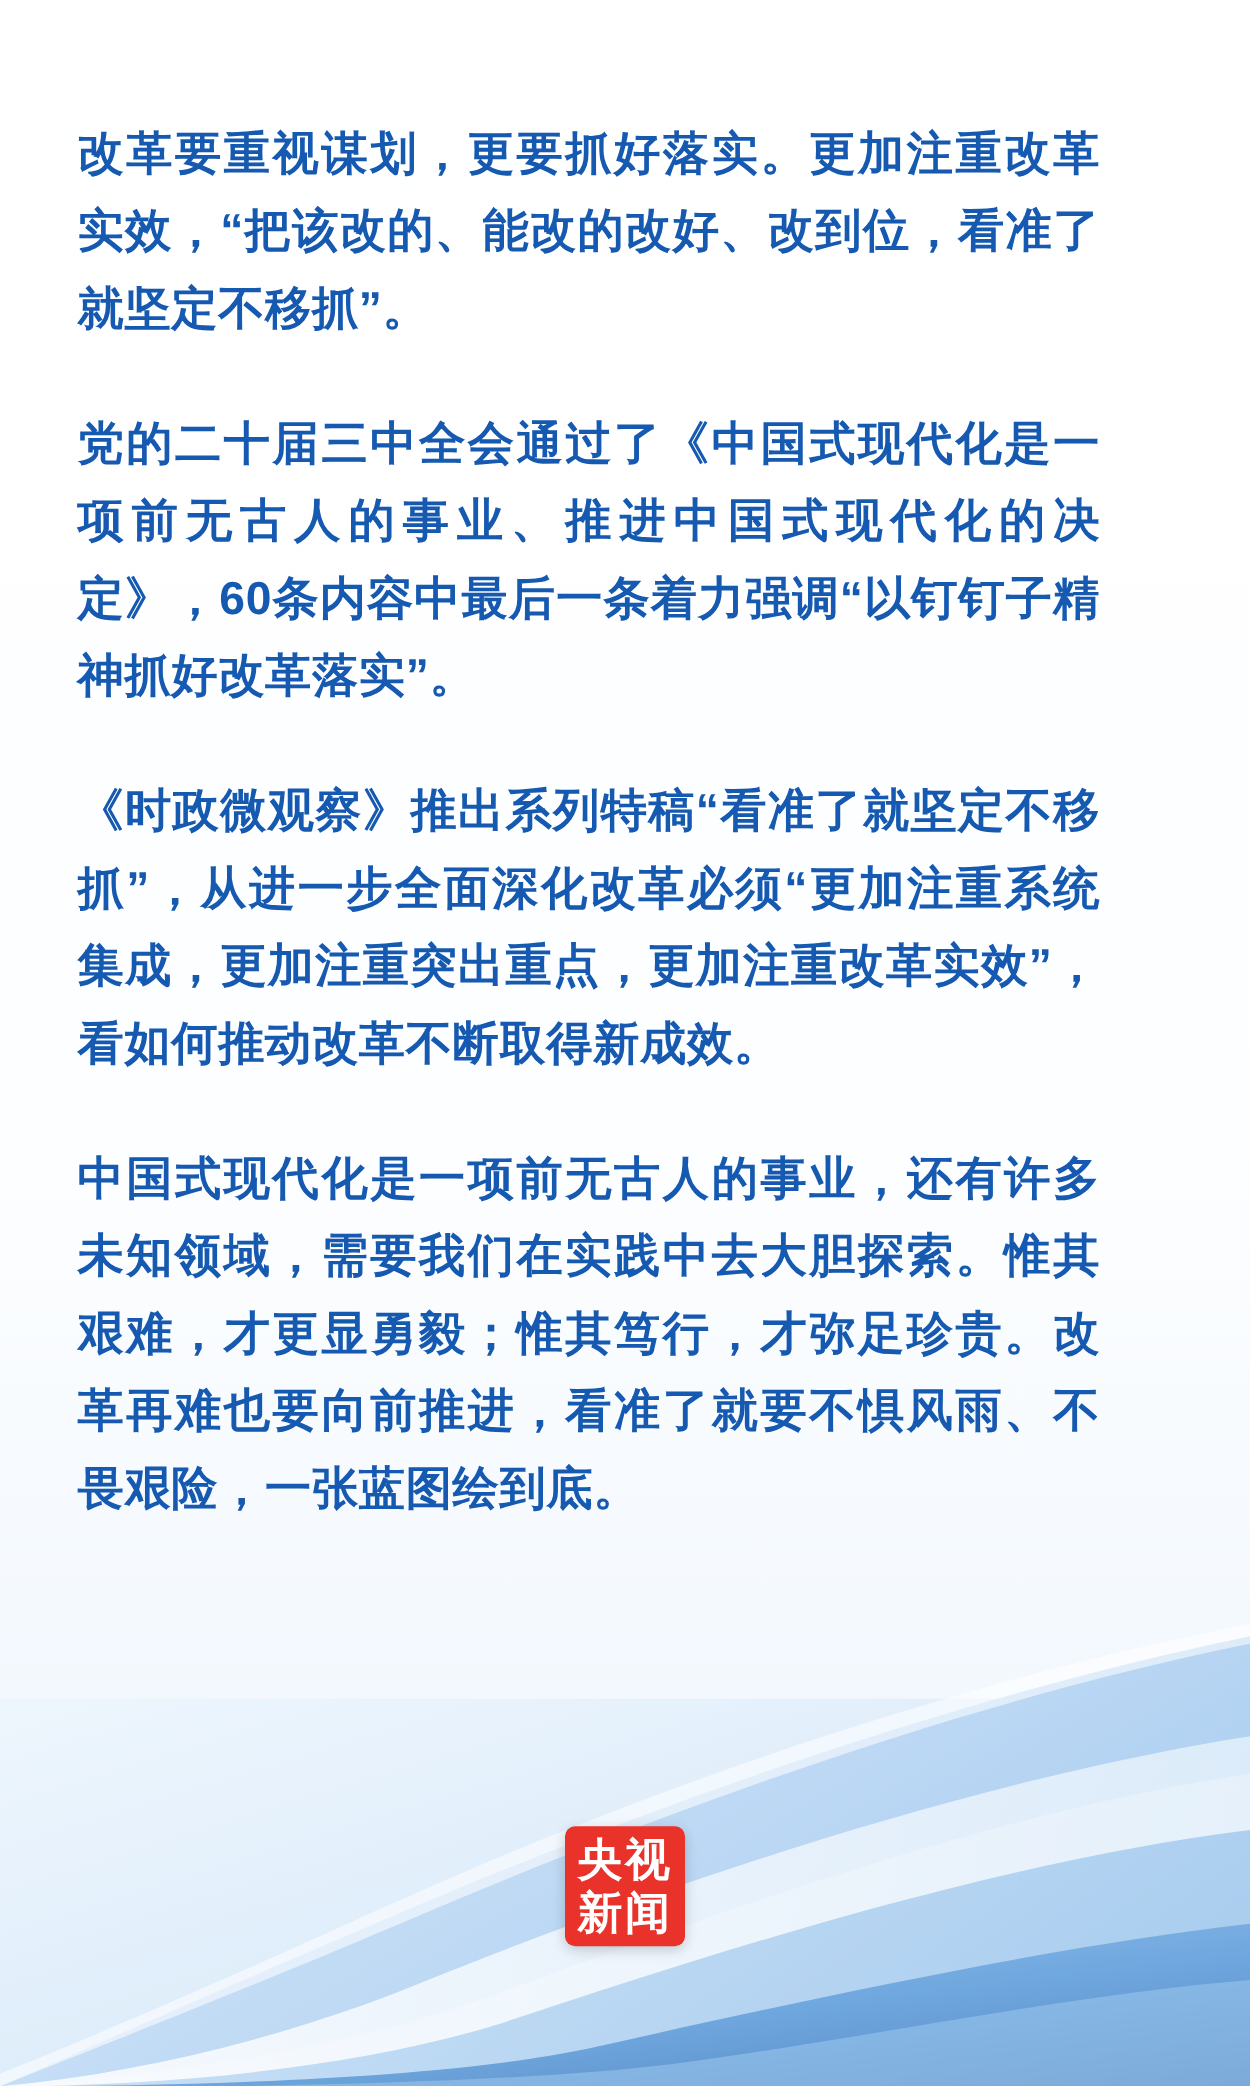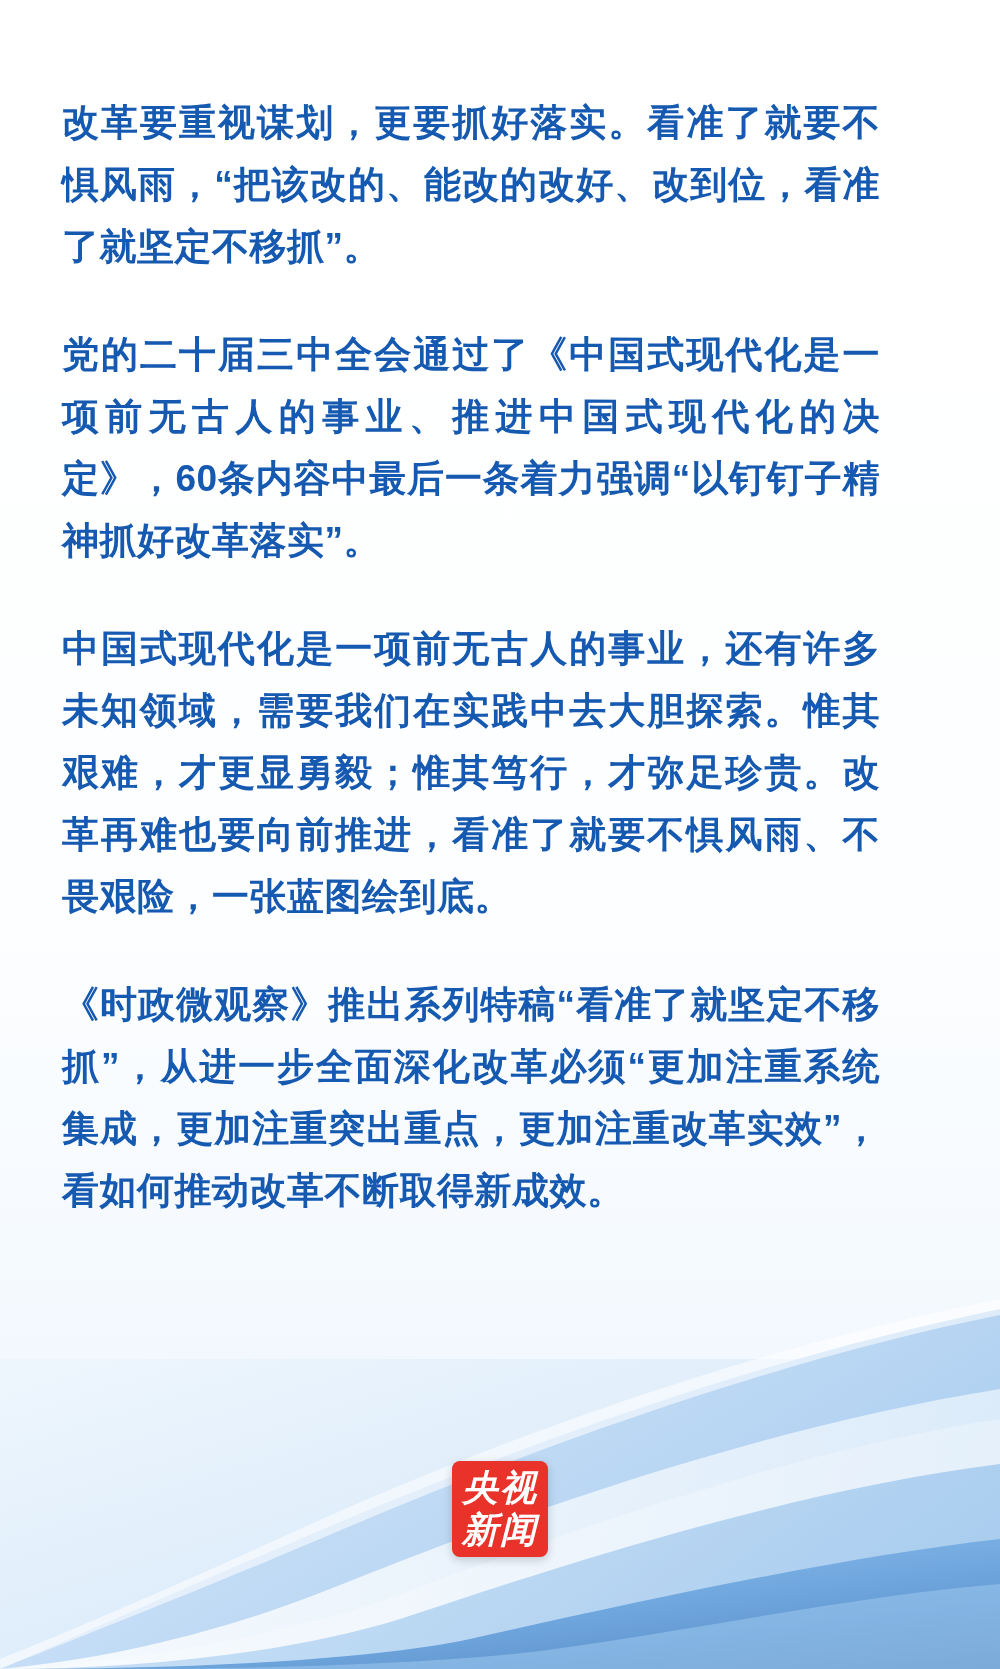--- a/index.html
+++ b/index.html
@@ -65,41 +65,40 @@
     bottom: 112px;
     width: 96px;
     height: 96px;
     border-radius: 8px;
     background: #e8322a;
     display: flex;
     flex-direction: column;
     align-items: center;
     justify-content: center;
     box-shadow: 0 3px 10px rgba(0,0,0,0.18);
-    font-style: italic;
   }
   #logo .logo-line {
     color: #ffffff;
     font-size: 36px;
     line-height: 42px;
     font-weight: 700;
     letter-spacing: 2px;
     font-family: "Liberation Sans", sans-serif;
   }
 </style>
 </head>
 <body>
 
 <div id="page">
 
   <div id="article">
-    <p class="para">改革要重视谋划，更要抓好落实。看准了就要不惧风雨，“把该改的、能改的改好、改到位，看准了就坚定不移抓”。</p>
+    <p class="para">改革要重视谋划，更要抓好落实。更加注重改革实效，“把该改的、能改的改好、改到位，看准了就坚定不移抓”。</p>
     <p class="para">党的二十届三中全会通过了《中国式现代化是一项前无古人的事业、推进中国式现代化的决定》，60条内容中最后一条着力强调“以钉钉子精神抓好改革落实”。</p>
+    <p class="para">《时政微观察》推出系列特稿“看准了就坚定不移抓”，从进一步全面深化改革必须“更加注重系统集成，更加注重突出重点，更加注重改革实效”，看如何推动改革不断取得新成效。</p>
     <p class="para">中国式现代化是一项前无古人的事业，还有许多未知领域，需要我们在实践中去大胆探索。惟其艰难，才更显勇毅；惟其笃行，才弥足珍贵。改革再难也要向前推进，看准了就要不惧风雨、不畏艰险，一张蓝图绘到底。</p>
-    <p class="para">《时政微观察》推出系列特稿“看准了就坚定不移抓”，从进一步全面深化改革必须“更加注重系统集成，更加注重突出重点，更加注重改革实效”，看如何推动改革不断取得新成效。</p>
   </div>
 
   <div id="wave-area">
     <svg viewBox="0 0 1000 430" preserveAspectRatio="none">
       <defs>
         <linearGradient id="g1" x1="0" y1="0" x2="1" y2="1">
           <stop offset="0%" stop-color="#eef6fd"></stop>
           <stop offset="100%" stop-color="#cfe4f8"></stop>
         </linearGradient>
         <linearGradient id="g2" x1="0" y1="0" x2="1" y2="0.6">

